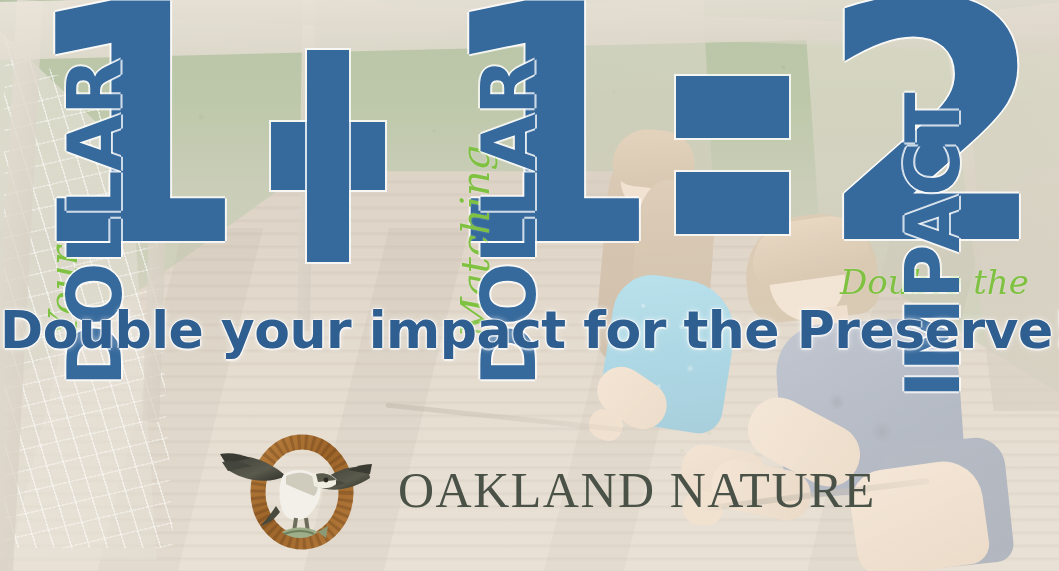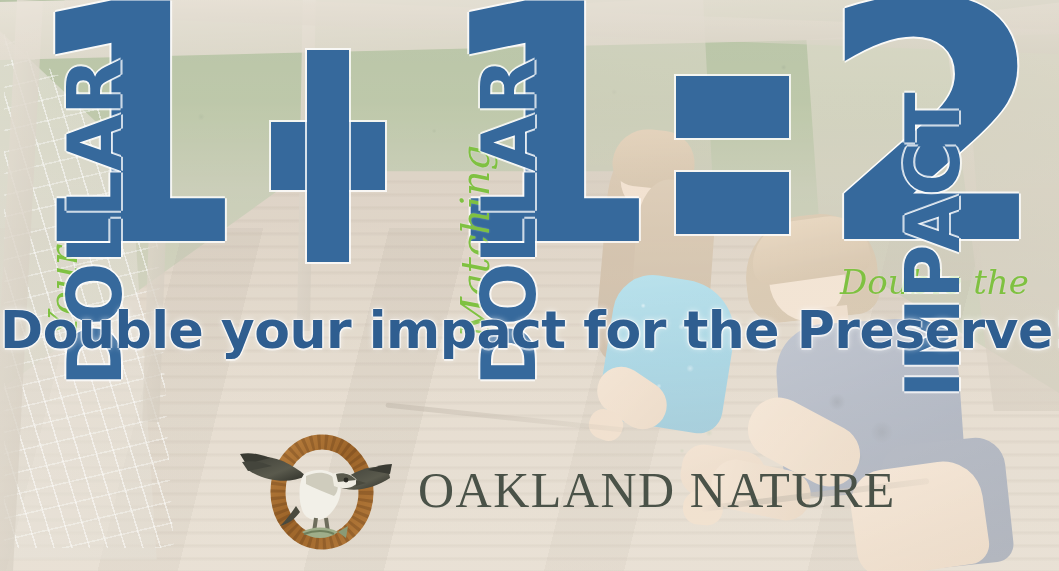--- a/index.html
+++ b/index.html
@@ -333,21 +333,21 @@
     text-shadow:
        0 0 6px rgba(255,255,255,.75),
        1.5px 0 0 rgba(255,255,255,.6), -1.5px 0 0 rgba(255,255,255,.6),
        0 1.5px 0 rgba(255,255,255,.6), 0 -1.5px 0 rgba(255,255,255,.6);
     white-space: nowrap;
   }
 
   
   .logo-block {
     position: absolute;
-    left: 226px; top: 424px;
+    left: 206px; top: 424px;
     display: flex; align-items: center; gap: 14px;
   }
   .logo-mark { width: 178px; height: 132px; flex: none; }
   .logo-words { display: flex; flex-direction: column; align-items: center; }
   .logo-name {
     font-family: "Liberation Serif", serif;
     font-size: 50px;
     letter-spacing: 1.5px;
     color: var(--logo-ink);
     line-height: 1;

